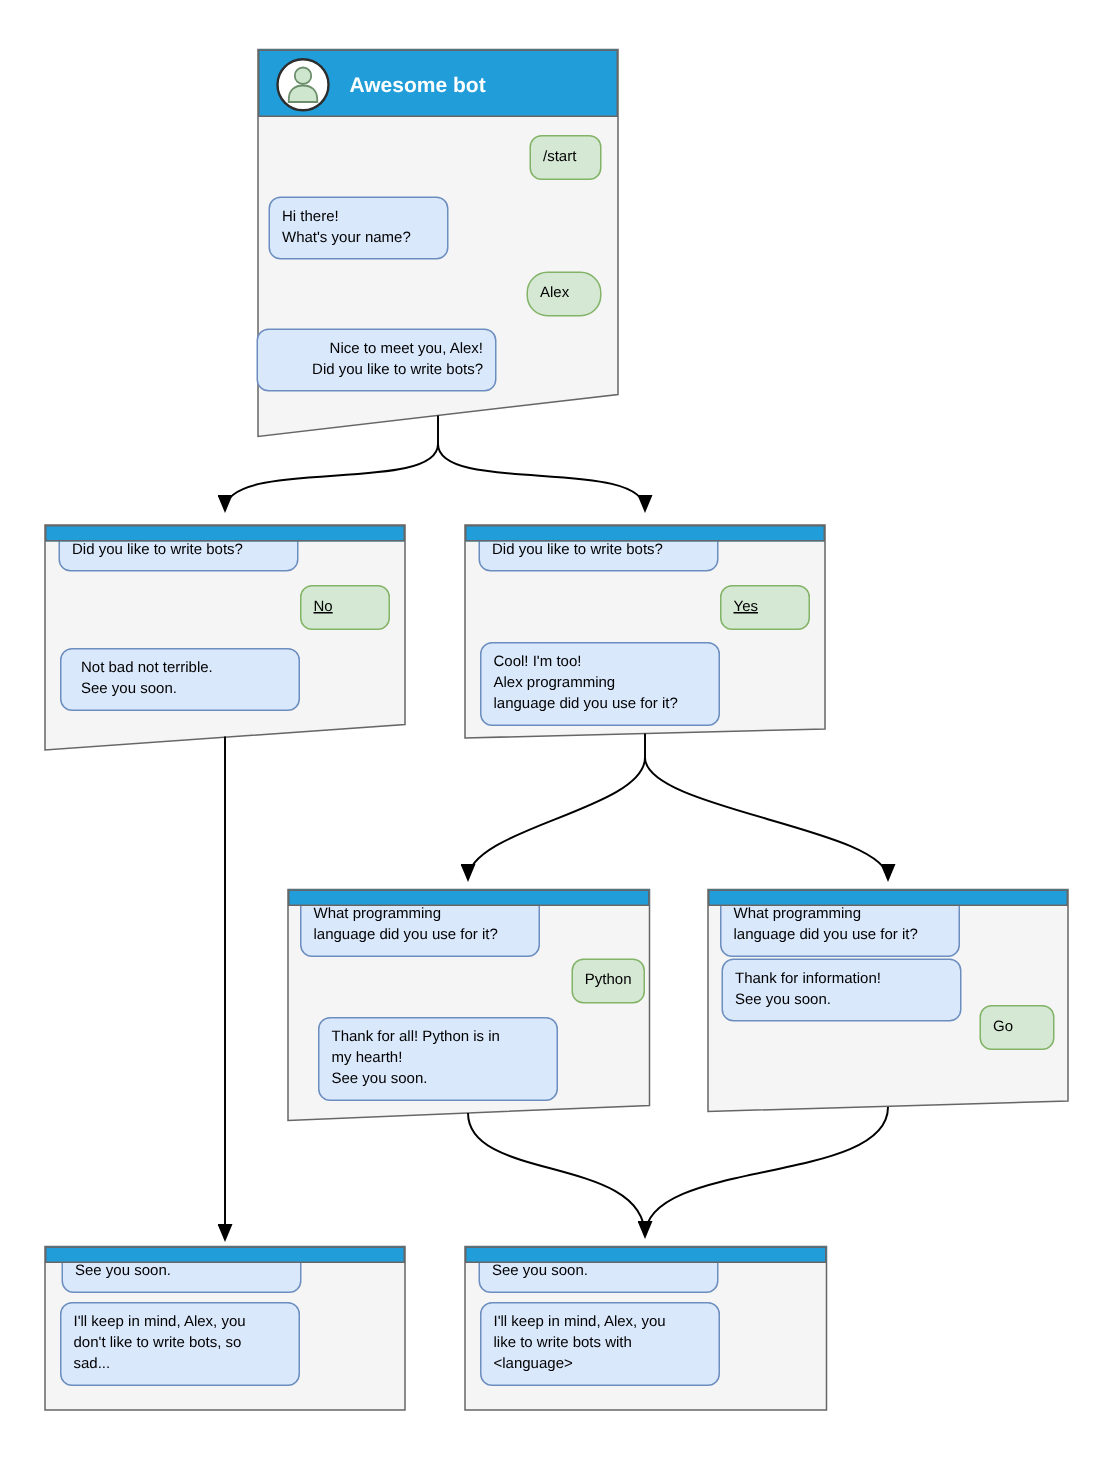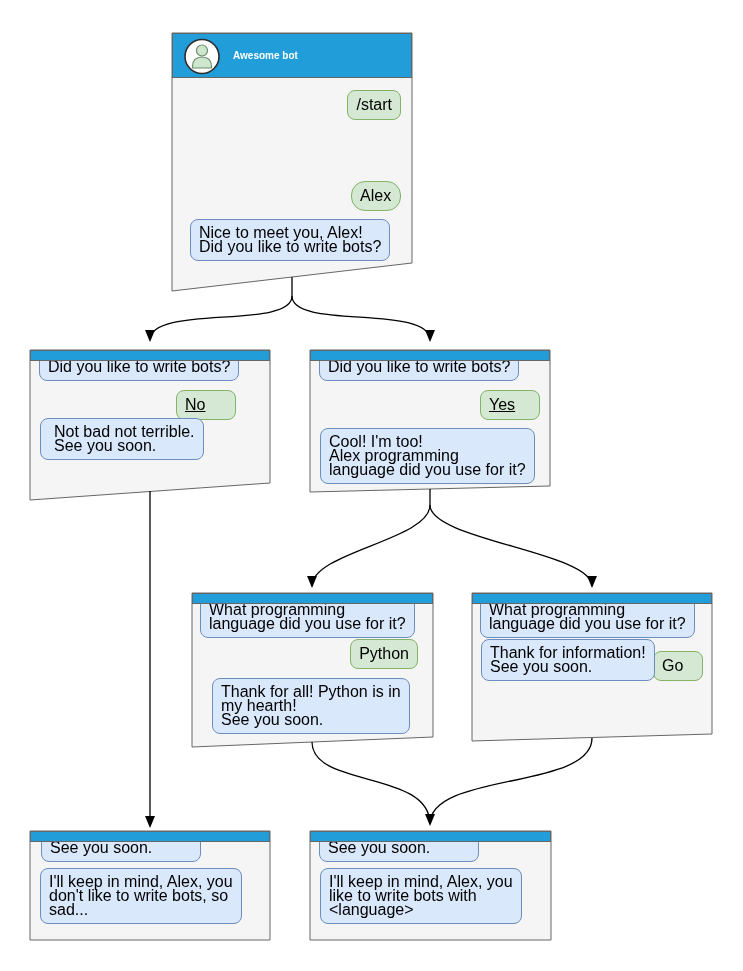--- a/index.html
+++ b/index.html
@@ -3,32 +3,32 @@
 <meta charset="utf-8">
 <style>
   html,body { margin:0; padding:0; background:#ffffff; }
   .canvas {
     position:relative; width:743px; height:971px; background:#ffffff;
     font-family:"Liberation Sans", sans-serif; overflow:hidden;
   }
   svg.layer { position:absolute; left:0; top:0; z-index:0; }
   .bubble {
     position:absolute; z-index:2; box-sizing:border-box;
-    font-size:16px; line-height:14px; color:#000;
+    font-size:10px; line-height:14px; color:#000;
     white-space:pre; border-radius:8px; padding:6px 8px;
   }
   .bot  { background:#dae8fc; border:1px solid #6c8ebf; min-width:160px; }
   .user { background:#d5e8d4; border:1px solid #82b366; padding:7px 8px; }
   .hdr {
     position:absolute; z-index:3; box-sizing:border-box;
     background:#219ed9; border:1px solid #666666;
   }
   .title {
     position:absolute; z-index:4; color:#ffffff;
-    font-size:10px; font-weight:bold; line-height:16px;
+    font-size:14px; font-weight:bold; line-height:16px;
   }
   .avatar { position:absolute; z-index:4; }
 </style>
 </head>
 <body>
 
 <div class="canvas">
 
   <svg class="layer" width="743" height="971" viewBox="0 0 743 971">
     <defs>
@@ -48,55 +48,57 @@
     <path d="M292 277 L292 296 C292 330 150 304 150 340" fill="none" stroke="#000000" stroke-width="1.3" marker-end="url(#arrow)"></path>
     <path d="M292 296 C292 330 430 304 430 340" fill="none" stroke="#000000" stroke-width="1.3" marker-end="url(#arrow)"></path>
     <path d="M150 491 L150 826" fill="none" stroke="#000000" stroke-width="1.3" marker-end="url(#arrow)"></path>
     <path d="M430 489 L430 505 C430 540 312 552 312 586" fill="none" stroke="#000000" stroke-width="1.3" marker-end="url(#arrow)"></path>
     <path d="M430 505 C430 540 592 552 592 586" fill="none" stroke="#000000" stroke-width="1.3" marker-end="url(#arrow)"></path>
     <path d="M312 742 C312 788 430 770 430 824" fill="none" stroke="#000000" stroke-width="1.3" marker-end="url(#arrow)"></path>
     <path d="M592 738 C592 790 430 772 430 824" fill="none" stroke="#000000" stroke-width="1.3"></path>
   </svg>
 
   <div class="bubble user" style="right:342px; top:90px; min-width:48px;">/start</div>
+  <div class="bubble bot" style="left:179px; top:131px; min-width:120px;">Hi there!
+What's your name?</div>
   <div class="bubble user" style="right:342px; top:181px; min-width:50px;border-radius:14px;">Alex</div>
-  <div class="bubble bot" style="left:190px; top:219px;">Nice to meet you, Alex!
+  <div class="bubble bot" style="left:171px; top:219px;text-align:right;">Nice to meet you, Alex!
 Did you like to write bots?</div>
   <div class="hdr" style="left:172px; top:33px; width:240px; height:45px;"></div>
   <svg class="avatar" style="left:182px; top:37px;" width="40" height="40" viewBox="0 0 40 40">
     <circle cx="20" cy="19.5" r="17" fill="#ffffff" stroke="#2d2d2d" stroke-width="1.6"></circle>
     <circle cx="20" cy="13.5" r="5.5" fill="#cde6cd" stroke="#6b8e6b" stroke-width="1.2"></circle>
     <path d="M10.5 31 v-1.5 c0-7 4.5-9.5 9.5-9.5 s9.5 2.5 9.5 9.5 V31 z" fill="#cde6cd" stroke="#6b8e6b" stroke-width="1.2"></path>
   </svg>
   <div class="title" style="left:233px; top:48px;">Awesome bot</div>
 
   <div class="bubble bot" style="left:39px; top:353px;">Did you like to write bots?</div>
-  <div class="bubble user" style="right:507px; top:390px; min-width:60px;text-decoration:underline;">No</div>
-  <div class="bubble bot" style="left:40px; top:418px;padding-left:13px;">Not bad not terrible.
+  <div class="bubble user" style="right:483px; top:390px; min-width:60px;text-decoration:underline;">No</div>
+  <div class="bubble bot" style="left:40px; top:432px;padding-left:13px;">Not bad not terrible.
 See you soon.</div>
   <div class="hdr" style="left:30px; top:350px; width:240px; height:11px;"></div>
 
   <div class="bubble bot" style="left:319px; top:353px;">Did you like to write bots?</div>
   <div class="bubble user" style="right:203px; top:390px; min-width:60px;text-decoration:underline;">Yes</div>
   <div class="bubble bot" style="left:320px; top:428px;">Cool! I'm too!
 Alex programming
 language did you use for it?</div>
   <div class="hdr" style="left:310px; top:350px; width:240px; height:11px;"></div>
 
   <div class="bubble bot" style="left:200px; top:596px;">What programming
 language did you use for it?</div>
-  <div class="bubble user" style="right:325px; top:639px; min-width:48px;">Python</div>
+  <div class="bubble user" style="right:313px; top:639px; min-width:48px;">Python</div>
   <div class="bubble bot" style="left:212px; top:678px;">Thank for all! Python is in
 my hearth!
 See you soon.</div>
   <div class="hdr" style="left:192px; top:593px; width:241px; height:11px;"></div>
 
   <div class="bubble bot" style="left:480px; top:596px;">What programming
 language did you use for it?</div>
-  <div class="bubble user" style="right:40px; top:651px; min-width:50px;">Go</div>
+  <div class="bubble user" style="right:40px; top:670px; min-width:50px;">Go</div>
   <div class="bubble bot" style="left:481px; top:639px;">Thank for information!
 See you soon.</div>
   <div class="hdr" style="left:472px; top:593px; width:240px; height:11px;"></div>
 
   <div class="bubble bot" style="left:41px; top:834px;">See you soon.</div>
   <div class="bubble bot" style="left:40px; top:868px;">I'll keep in mind, Alex, you
 don't like to write bots, so
 sad...</div>
   <div class="hdr" style="left:30px; top:831px; width:240px; height:11px;"></div>
 

